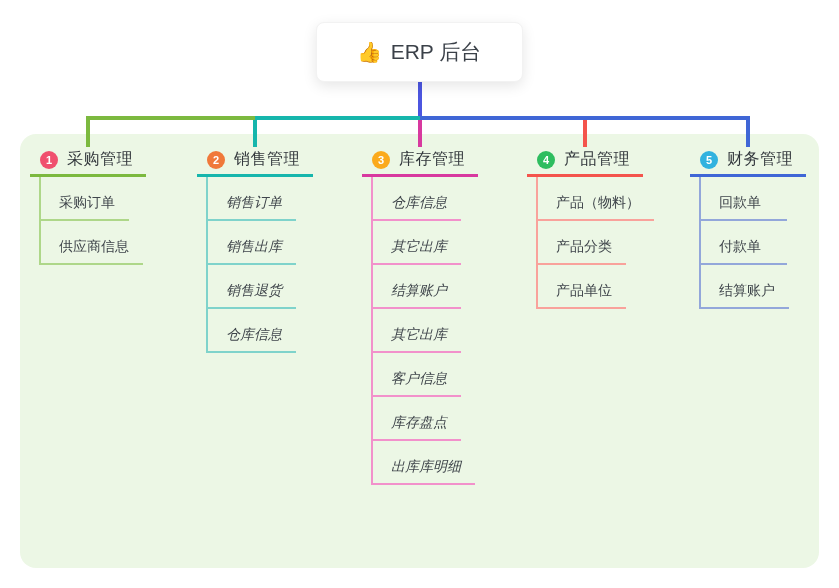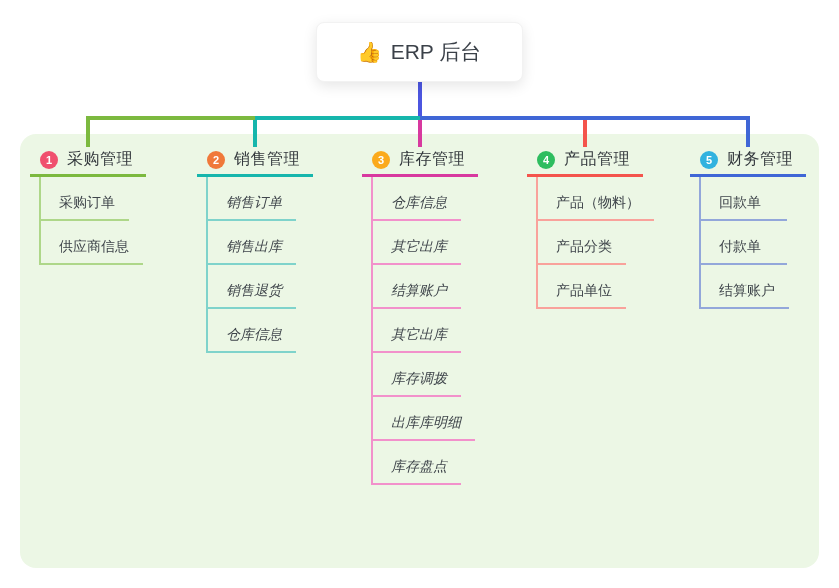--- a/index.html
+++ b/index.html
@@ -119,29 +119,29 @@
           </div>
           <div class="child">
             <span class="child-label">结算账户</span>
             <div class="child-line" style="background: rgb(242, 145, 203);"></div>
           </div>
           <div class="child">
             <span class="child-label">其它出库</span>
             <div class="child-line" style="background: rgb(242, 145, 203);"></div>
           </div>
           <div class="child">
-            <span class="child-label">库存调拨</span>
+            <span class="child-label">客户信息</span>
+            <div class="child-line" style="background: rgb(242, 145, 203);"></div>
+          </div>
+          <div class="child">
+            <span class="child-label">库存盘点</span>
             <div class="child-line" style="background: rgb(242, 145, 203);"></div>
           </div>
           <div class="child">
             <span class="child-label">出库库明细</span>
-            <div class="child-line" style="background: rgb(242, 145, 203);"></div>
-          </div>
-          <div class="child">
-            <span class="child-label">库存盘点</span>
             <div class="child-line" style="background: rgb(242, 145, 203);"></div>
           </div>
         </div>
       </div>
       <div class="branch" style="left: 527px;">
         <div class="b-title">
           <span class="badge" style="background: rgb(46, 189, 95);">4</span>
           <span class="b-label">产品管理</span>
         </div>
         <div class="b-underline" style="background: rgb(244, 84, 76);"></div>

